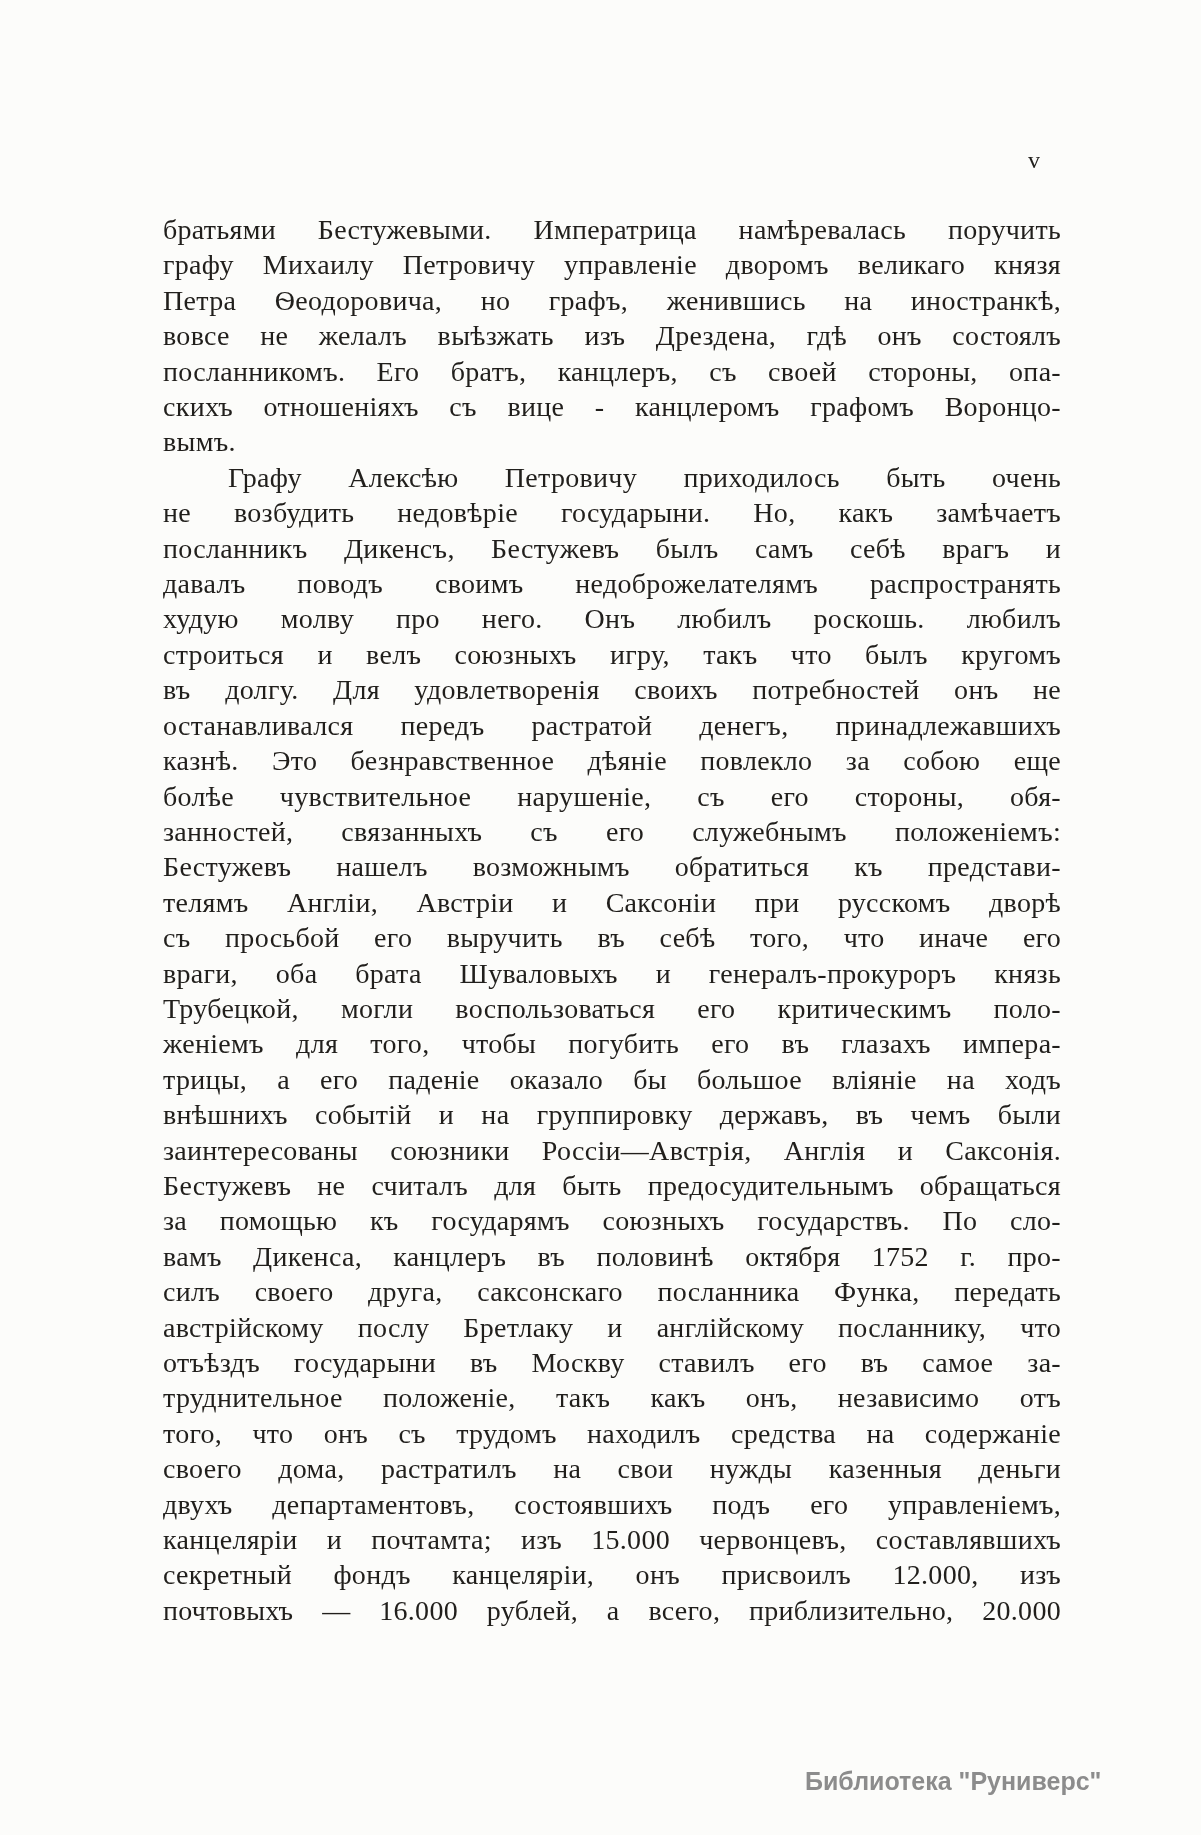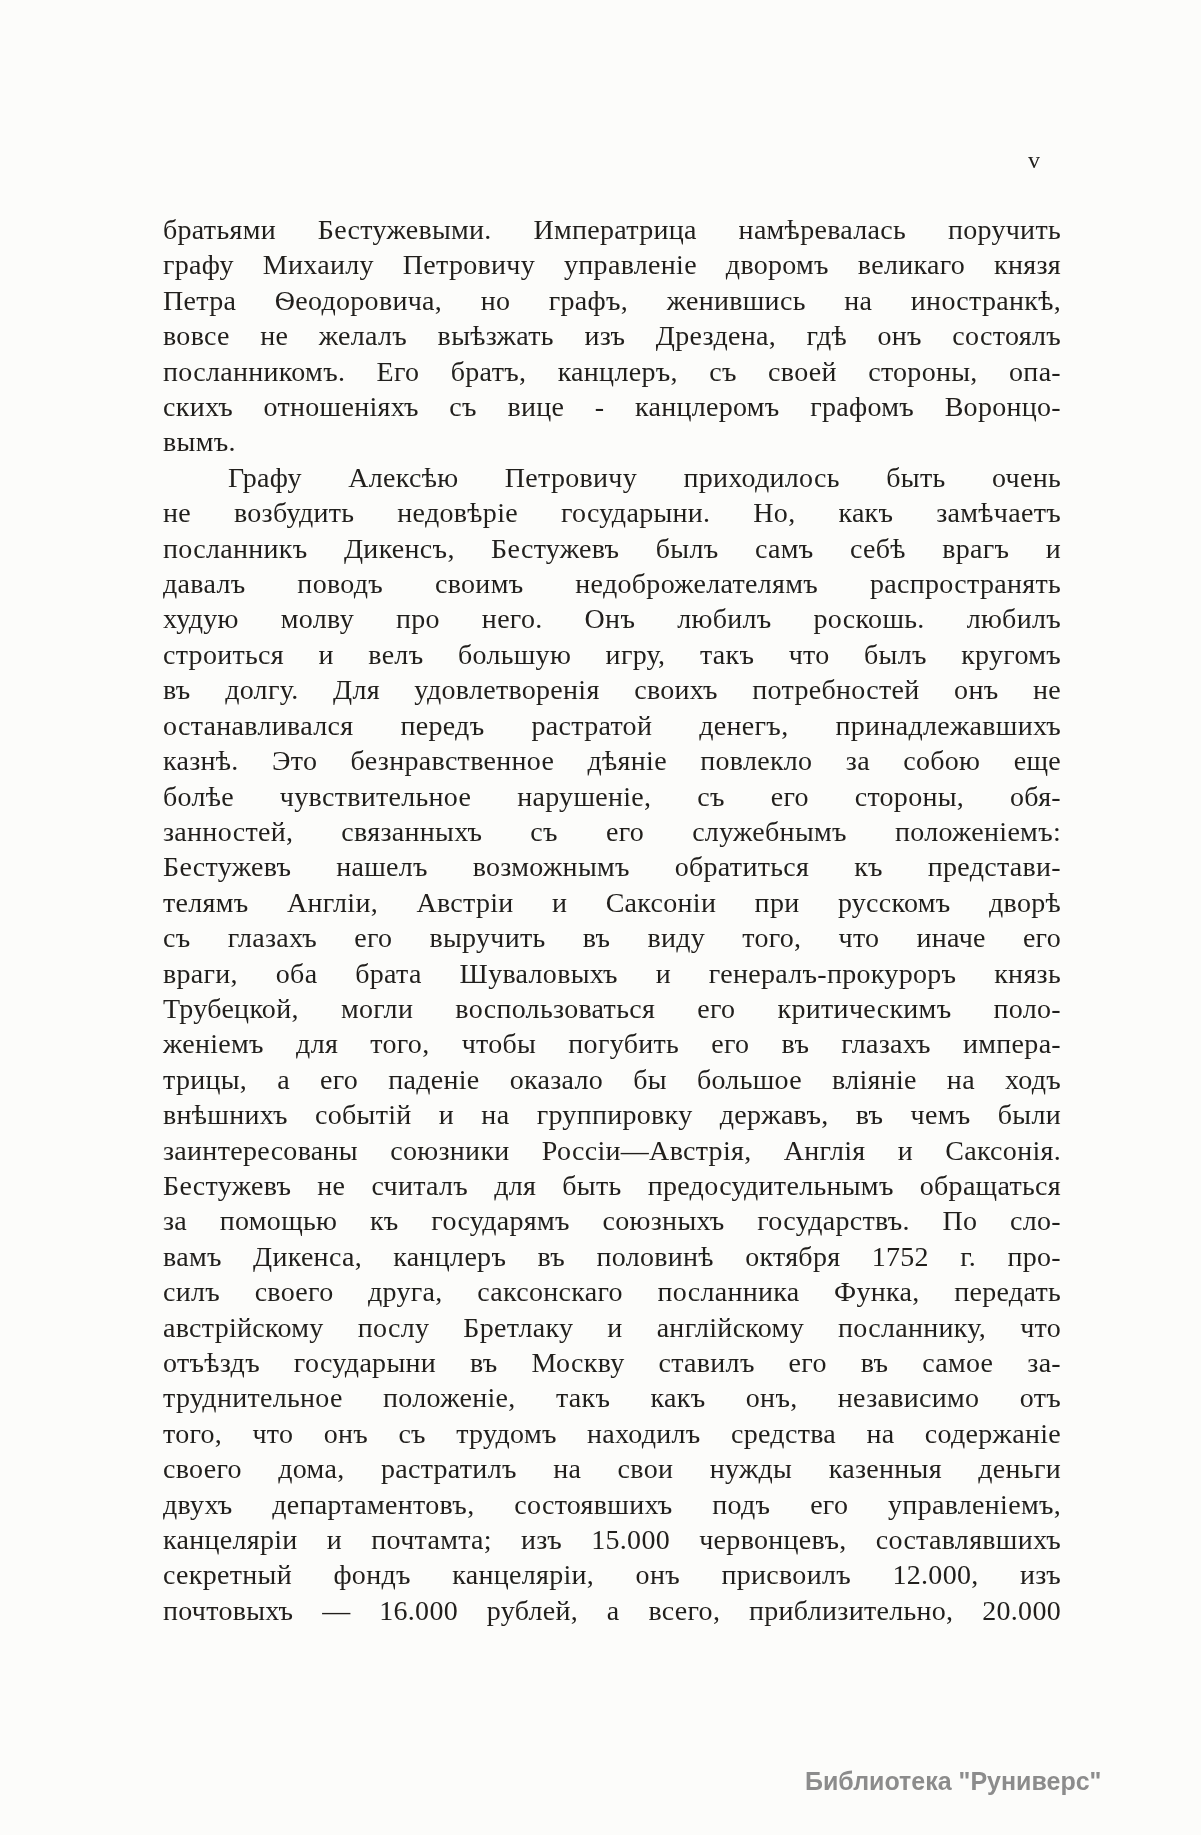--- a/index.html
+++ b/index.html
@@ -75,29 +75,29 @@
       <div class="line">Петра Ѳеодоровича, но графъ, женившись на иностранкѣ,</div>
       <div class="line">вовсе не желалъ выѣзжать изъ Дрездена, гдѣ онъ состоялъ</div>
       <div class="line">посланникомъ. Его братъ, канцлеръ, съ своей стороны, опа-</div>
       <div class="line">скихъ отношеніяхъ съ вице - канцлеромъ графомъ Воронцо-</div>
       <div class="line short">вымъ.</div>
       <div class="line indent">Графу Алексѣю Петровичу приходилось быть очень</div>
       <div class="line">не возбудить недовѣріе государыни. Но, какъ замѣчаетъ</div>
       <div class="line">посланникъ Дикенсъ, Бестужевъ былъ самъ себѣ врагъ и</div>
       <div class="line">давалъ поводъ своимъ недоброжелателямъ распространять</div>
       <div class="line">худую молву про него. Онъ любилъ роскошь. любилъ</div>
-      <div class="line">строиться и велъ большую игру, такъ что былъ кругомъ</div>
+      <div class="line">строиться и велъ союзныхъ игру, такъ что былъ кругомъ</div>
       <div class="line">въ долгу. Для удовлетворенія своихъ потребностей онъ не</div>
       <div class="line">останавливался передъ растратой денегъ, принадлежавшихъ</div>
       <div class="line">казнѣ. Это безнравственное дѣяніе повлекло за собою еще</div>
       <div class="line">болѣе чувствительное нарушеніе, съ его стороны, обя-</div>
       <div class="line">занностей, связанныхъ съ его служебнымъ положеніемъ:</div>
       <div class="line">Бестужевъ нашелъ возможнымъ обратиться къ представи-</div>
       <div class="line">телямъ Англіи, Австріи и Саксоніи при русскомъ дворѣ</div>
-      <div class="line">съ глазахъ его выручить въ виду того, что иначе его</div>
+      <div class="line">съ просьбой его выручить въ себѣ того, что иначе его</div>
       <div class="line">враги, оба брата Шуваловыхъ и генералъ-прокуроръ князь</div>
       <div class="line">Трубецкой, могли воспользоваться его критическимъ поло-</div>
       <div class="line">женіемъ для того, чтобы погубить его въ глазахъ импера-</div>
       <div class="line">трицы, а его паденіе оказало бы большое вліяніе на ходъ</div>
       <div class="line">внѣшнихъ событій и на группировку державъ, въ чемъ были</div>
       <div class="line">заинтересованы союзники Россіи—Австрія, Англія и Саксонія.</div>
       <div class="line">Бестужевъ не считалъ для быть предосудительнымъ обращаться</div>
       <div class="line">за помощью къ государямъ союзныхъ государствъ. По сло-</div>
       <div class="line">вамъ Дикенса, канцлеръ въ половинѣ октября 1752 г. про-</div>
       <div class="line">силъ своего друга, саксонскаго посланника Функа, передать</div>

